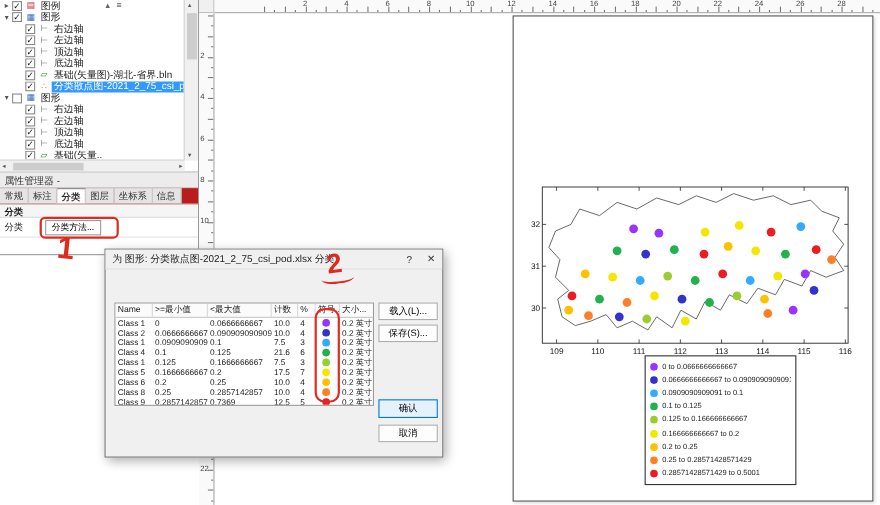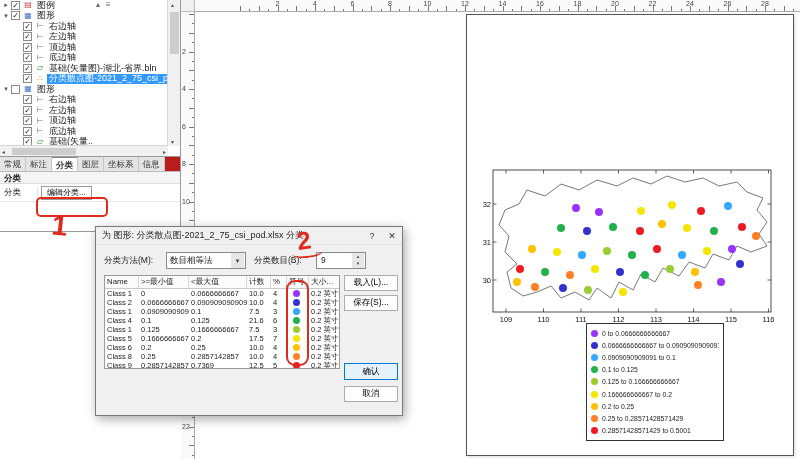--- a/index.html
+++ b/index.html
@@ -183,32 +183,33 @@
     <span class="scroll-arrow" style="bottom:1px;left:3px;">▾</span>
   </div>
   <div class="hscroll">
     <span class="scroll-arrow" style="left:2px;top:2px;">◂</span>
     <div class="thumb"></div>
     <span class="scroll-arrow" style="right:2px;top:2px;">▸</span>
   </div>
 </div>
 
 <div class="abs prop-panel">
+  <div class="prop-title">属性管理器 -</div>
   <div class="prop-tabs" id="propTabs">
       <span class="ptab">常规</span>
       <span class="ptab">标注</span>
       <span class="ptab active">分类</span>
       <span class="ptab">图层</span>
       <span class="ptab">坐标系</span>
       <span class="ptab">信息</span>
     </div>
   <div class="prop-section">分类</div>
   <div class="prop-row">
     <div class="prop-cell-label">分类</div>
-    <button class="edit-classes-btn">编辑分类...</button>
+    <button class="edit-classes-btn">分类方法...</button>
   </div>
 </div>
 
 <div class="abs ruler-corner"></div>
 <div class="abs h-ruler" id="hruler">
     <div class="htick" style="left: 45px;"></div>
     <div class="htick minor" style="left: 54.375px;"></div>
     <div class="htick" style="left: 63.75px;"></div>
     <div class="htick minor" style="left: 73.125px;"></div>
     <div class="htick" style="left: 82.5px;"></div>
@@ -463,35 +464,20 @@
       </div>
   </div>
 </div>
 
 <div class="abs dialog">
   <div class="dlg-title">
     <span class="t">为 图形: 分类散点图-2021_2_75_csi_pod.xlsx 分类</span>
     <span class="dlg-sysbtn">?</span>
     <span class="dlg-sysbtn">✕</span>
   </div>
-  <div class="dlg-row">
-    <label style="left:8px;">分类方法(M):</label>
-    <div class="combo">
-      <span>数目相等法</span>
-      <span class="combo-arrow">▾</span>
-    </div>
-    <label style="left:158px;">分类数目(B):</label>
-    <div class="spinner">
-      <span>9</span>
-      <span class="spin-btns">
-          <span>▴</span>
-          <span>▾</span>
-        </span>
-    </div>
-  </div>
   <div class="dlg-table">
     <div class="tbl-head" id="tblHead">
         <div class="th" style="width: 34px;">Name</div>
         <div class="th" style="width: 50px;">&gt;=最小值</div>
         <div class="th" style="width: 58px;">&lt;最大值</div>
         <div class="th" style="width: 24px;">计数</div>
         <div class="th" style="width: 16px;">%</div>
         <div class="th" style="width: 22px;">符号...</div>
         <div class="th" style="width: 32px;">大小...</div>
       </div>

